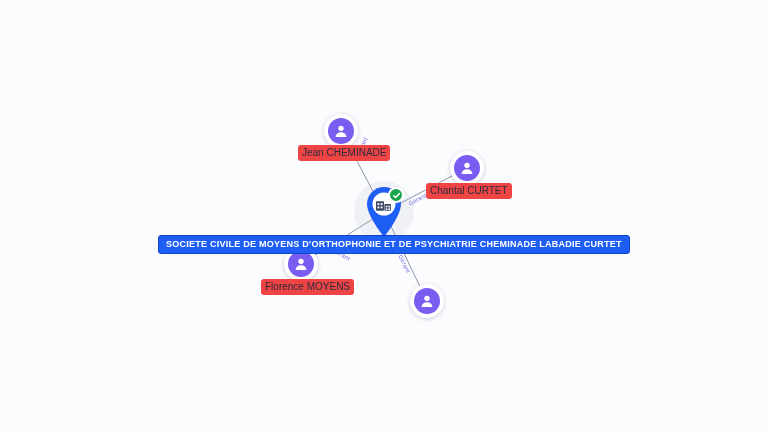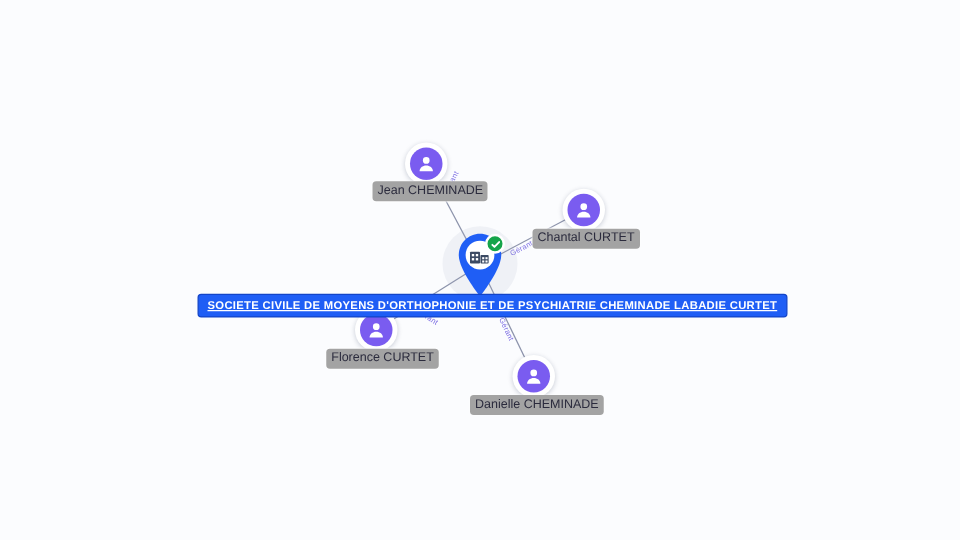--- a/index.html
+++ b/index.html
@@ -60,21 +60,21 @@
     display: flex;
     align-items: center;
     justify-content: center;
   }
   .person-disc svg { display: block; }
 
   .person-label {
     position: absolute;
     font-size: 10px;
     color: #2b2b3d;
-    background: #a3a3a3;
+    background: #ef4444;
     border-radius: 3px;
     padding: 2px 4px;
     white-space: nowrap;
     line-height: 12px;
     box-shadow: 0 0 2px rgba(255,255,255,.9);
   }
 
   
   .company-node {
     position: absolute;
@@ -113,21 +113,20 @@
     color: #ffffff;
     font-size: 9px;
     font-weight: bold;
     letter-spacing: .25px;
     padding: 3px 7px;
     border-radius: 3px;
     white-space: nowrap;
     border: 1px solid #1344c8;
     box-sizing: border-box;
     line-height: 11px;
-    text-decoration: underline;
   }
 </style>
 </head>
 <body>
 
 <div id="graph-canvas">
 
   <svg class="edges-layer" viewBox="0 0 768 432">
     <line x1="384" y1="212" x2="341" y2="131" stroke="#8c93ab" stroke-width="1"></line>
     <line x1="384" y1="212" x2="467" y2="168" stroke="#8c93ab" stroke-width="1"></line>
@@ -161,31 +160,30 @@
   <div class="person-label" style="left:426px; top:183px;">Chantal CURTET</div>
 
   <div class="person-node" style="left:284px; top:247px;">
     <div class="person-disc">
       <svg width="16" height="16" viewBox="0 0 24 24" fill="#ffffff">
         <circle cx="12" cy="8" r="4"></circle>
         <path d="M4 21c0-4.4 3.6-7 8-7s8 2.6 8 7z"></path>
       </svg>
     </div>
   </div>
-  <div class="person-label" style="left:261px; top:279px;">Florence CURTET</div>
+  <div class="person-label" style="left:261px; top:279px;">Florence MOYENS</div>
 
   <div class="person-node" style="left:410px; top:284px;">
     <div class="person-disc">
       <svg width="16" height="16" viewBox="0 0 24 24" fill="#ffffff">
         <circle cx="12" cy="8" r="4"></circle>
         <path d="M4 21c0-4.4 3.6-7 8-7s8 2.6 8 7z"></path>
       </svg>
     </div>
   </div>
-  <div class="person-label" style="left:376px; top:316px;">Danielle CHEMINADE</div>
 
   <div class="company-node" style="left:362px; top:185px;">
     <div class="pin-halo"></div>
 
     <svg class="pin-shape" width="44" height="54" viewBox="0 0 44 54">
       <path d="M22 2C12.6 2 5 9.6 5 19c0 12 17 33 17 33s17-21 17-33C39 9.6 31.4 2 22 2z" fill="#1f5ef5"></path>
       <circle cx="22" cy="19" r="11.5" fill="#ffffff"></circle>
     </svg>
 
     <svg style="position:absolute; left:13px; top:12px;" width="18" height="16" viewBox="0 0 24 22">

